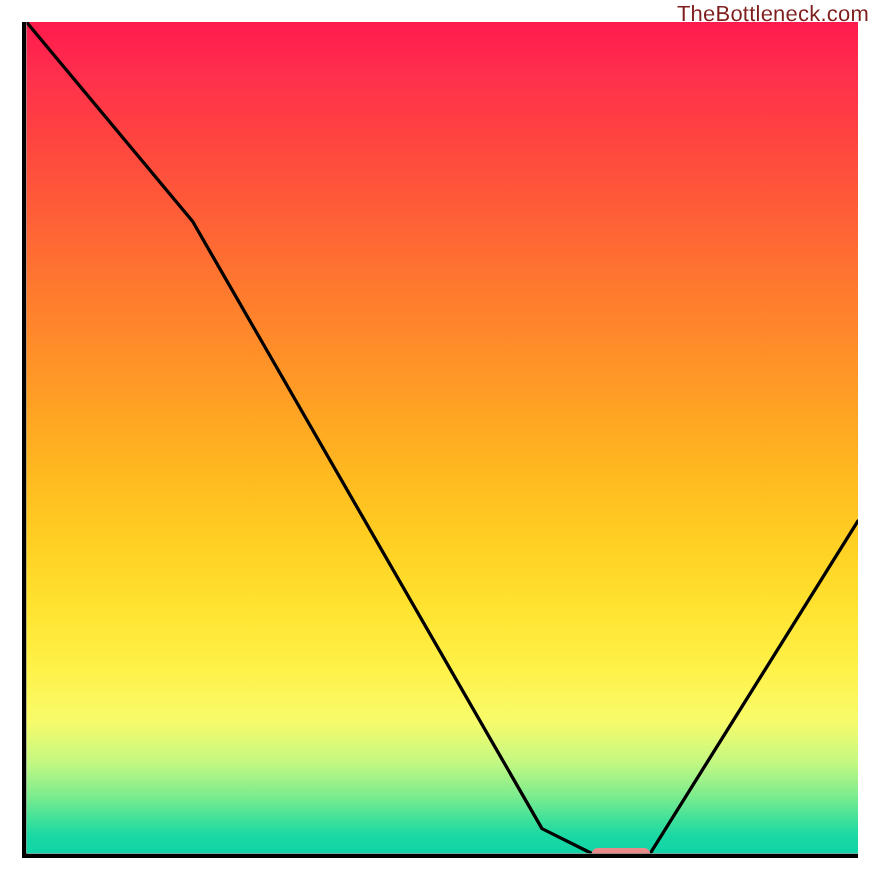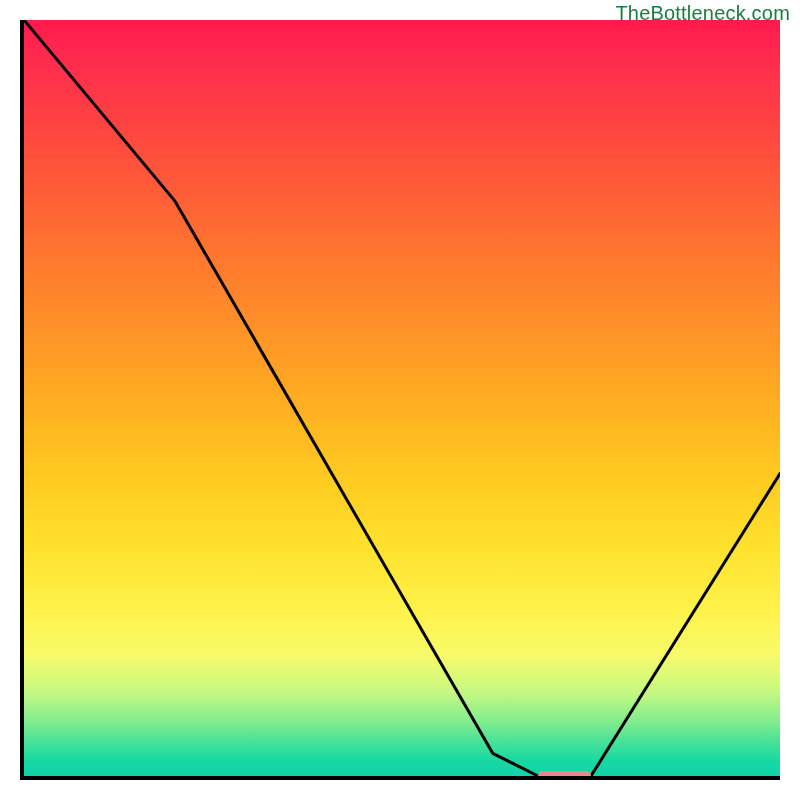--- a/index.html
+++ b/index.html
@@ -54,21 +54,21 @@
   .curve-svg {
     position: absolute;
     inset: 0;
     width: 100%;
     height: 100%;
   }
   .watermark {
     position: absolute;
     top: 2px;
     right: 10px;
-    color: #15803d;
+    color: #7f1d1d;
     font-size: 20px;
     font-weight: 400;
     letter-spacing: 0.2px;
   }
   .optimal-marker {
     position: absolute;
     height: 10px;
     border-radius: 5px;
     background: #e88a8a;
   }

